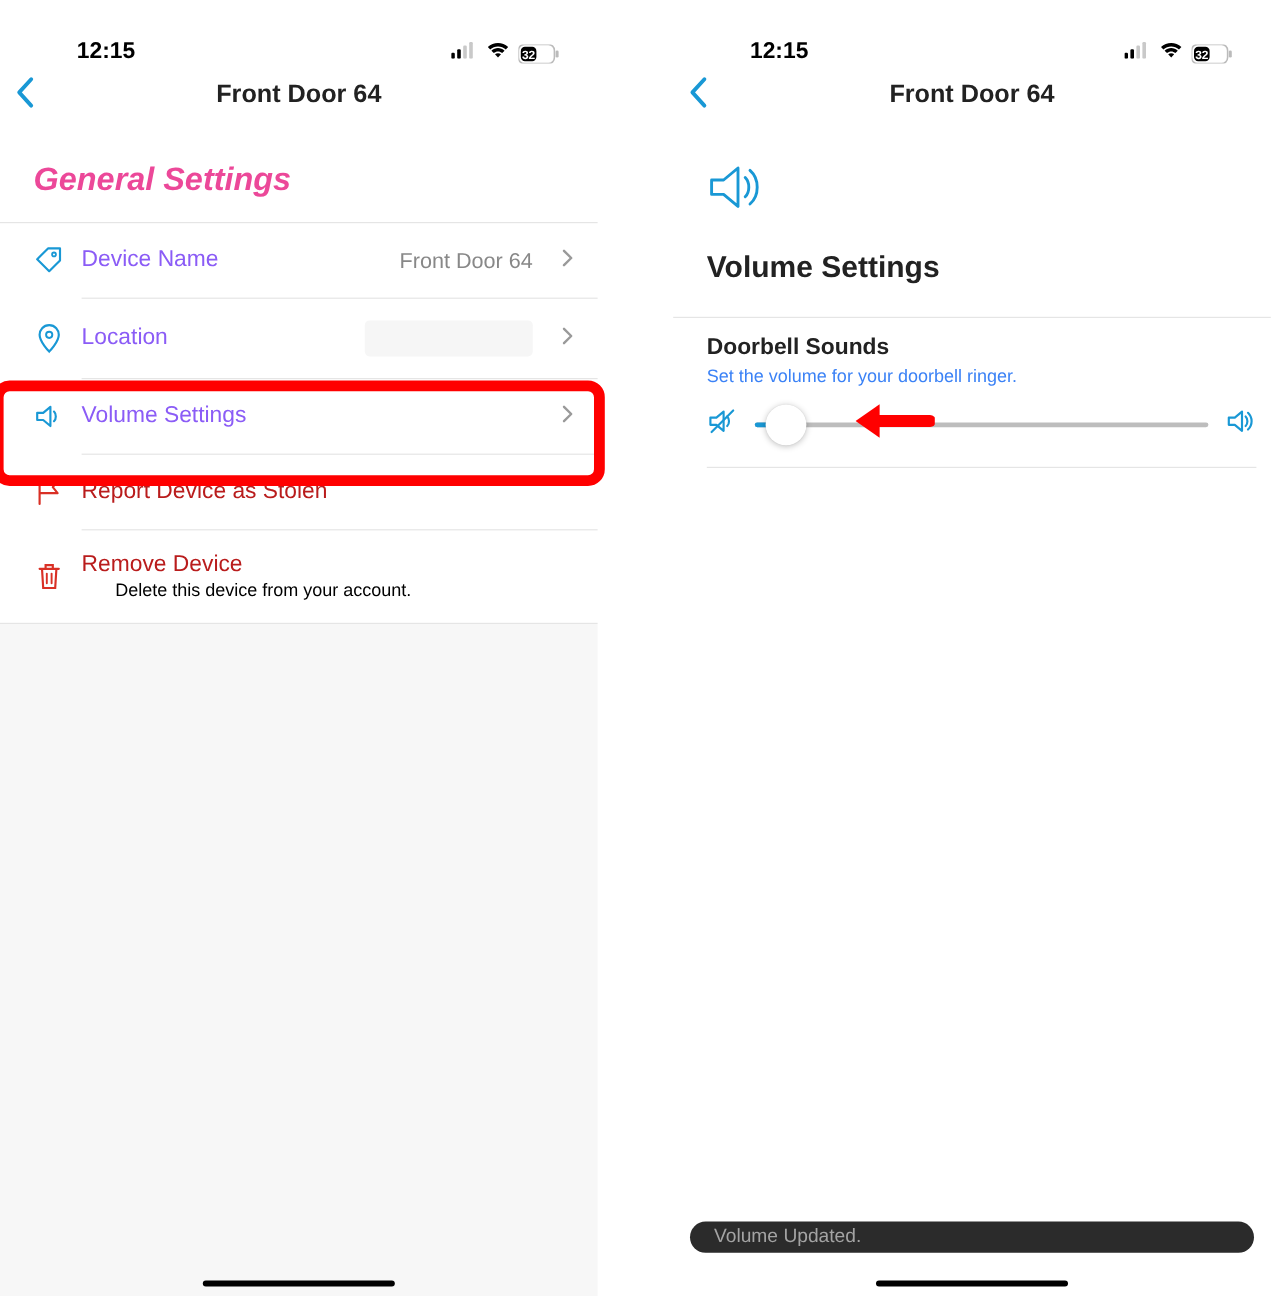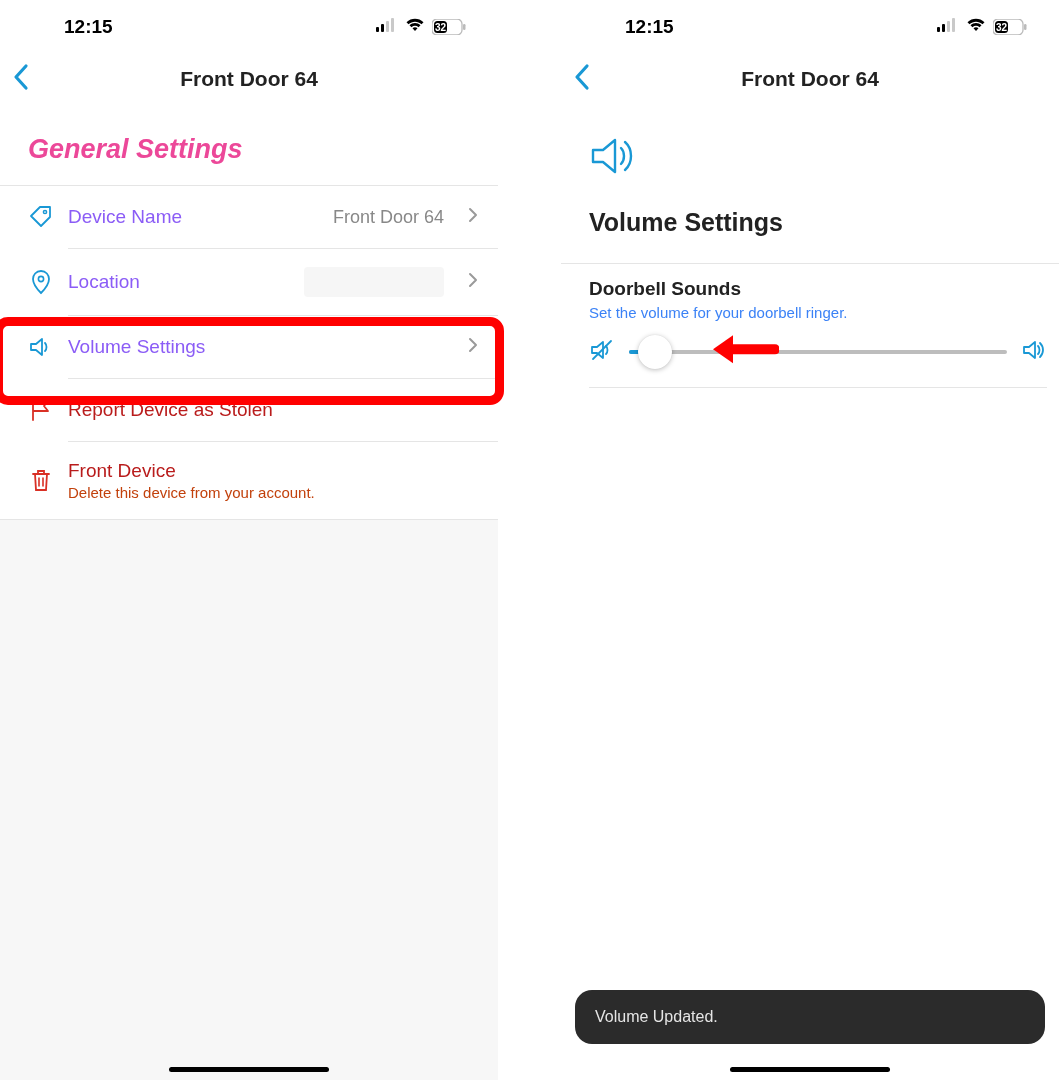--- a/index.html
+++ b/index.html
@@ -22,21 +22,21 @@
       background: #fff;
       position: relative;
       display: flex;
       flex-direction: column;
     }
     
     .status-bar {
       height: 54px;
       display: flex;
       justify-content: space-between;
-      align-items: center;
+      align-items: flex-end;
       padding: 0 32px 0 64px;
     }
     .status-time {
       font-size: 19px;
       font-weight: 600;
     }
     .status-icons {
       display: flex;
       align-items: center;
       gap: 7px;
@@ -96,22 +96,23 @@
       display: flex;
       flex-direction: column;
     }
     .list-label {
       font-size: 19px;
       font-weight: 500;
       color: #8b5cf6;
     }
     .list-sublabel {
       font-size: 15px;
-      color: #c2410c;
+      color: #000000;
       margin-top: 2px;
+      margin-left: 28px;
     }
     .list-value {
       font-size: 18px;
       color: #888;
       margin-right: 10px;
     }
     .masked-value {
       width: 140px;
       height: 30px;
       background: #f6f6f6;
@@ -199,24 +200,24 @@
       pointer-events: none;
       z-index: 15;
     }
     
     .toast {
       position: absolute;
       bottom: 36px;
       left: 14px;
       right: 14px;
       background: #2b2b2b;
-      color: #e5e5e5;
+      color: #a3a3a3;
       font-size: 16px;
       font-weight: 500;
-      padding: 18px 20px;
+      padding: 4px 20px;
       border-radius: 17px;
     }
     
     .home-indicator {
       position: absolute;
       bottom: 8px;
       left: 50%;
       transform: translateX(-50%);
       width: 160px;
       height: 5px;
@@ -354,21 +355,21 @@
   <div class="list-item danger section-bottom-border">
     <span class="list-icon">
       <svg width="26" height="26" viewBox="0 0 26 26">
           <path d="M5 6 L21 6" stroke="#d93025" stroke-width="1.8" stroke-linecap="round"></path>
           <path d="M10 6 L10 3 L16 3 L16 6" fill="none" stroke="#d93025" stroke-width="1.8"></path>
           <path d="M7 6 L8 22 L18 22 L19 6" fill="none" stroke="#d93025" stroke-width="1.8"></path>
           <path d="M11 10 L11 18 M15 10 L15 18" stroke="#d93025" stroke-width="1.6" stroke-linecap="round"></path>
         </svg>
     </span>
     <div class="list-text">
-      <span class="list-label">Front Device</span>
+      <span class="list-label">Remove Device</span>
       <span class="list-sublabel">Delete this device from your account.</span>
     </div>
   </div>
 
   <div class="fill-area"></div>
 
   <div class="highlight-box" style="left:-6px; top:317px; width:510px; height:88px;"></div>
 
   <div class="home-indicator"></div>
 </div>

